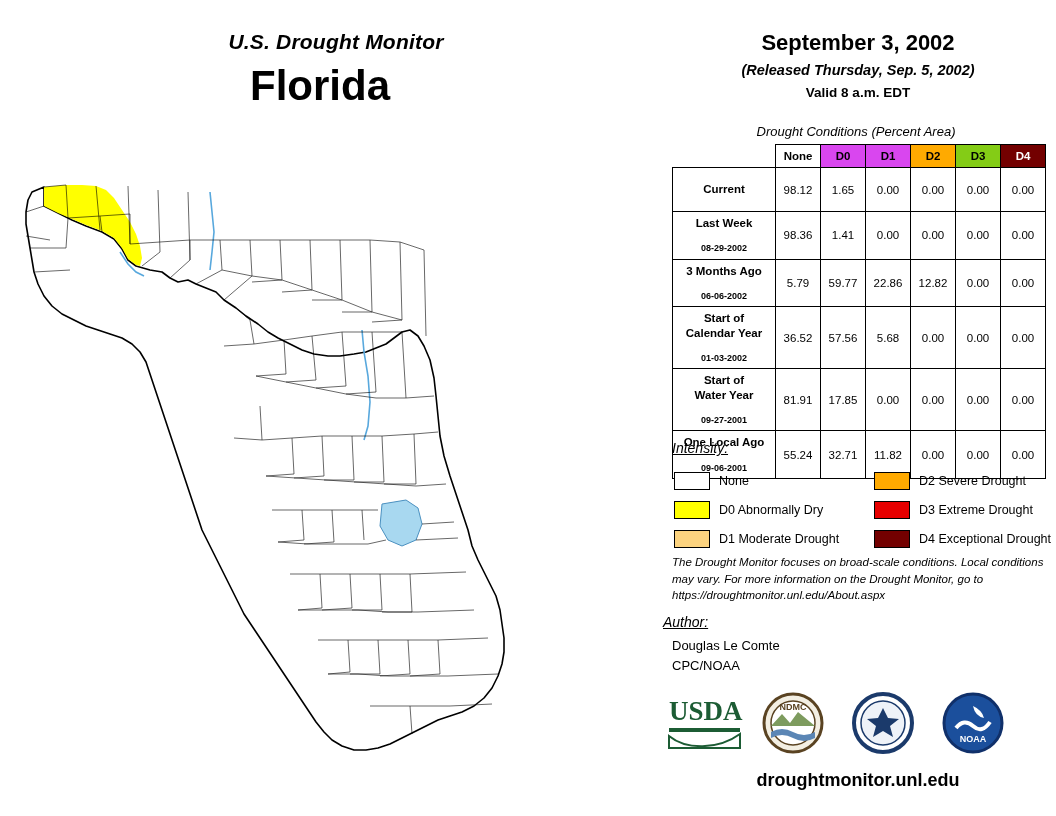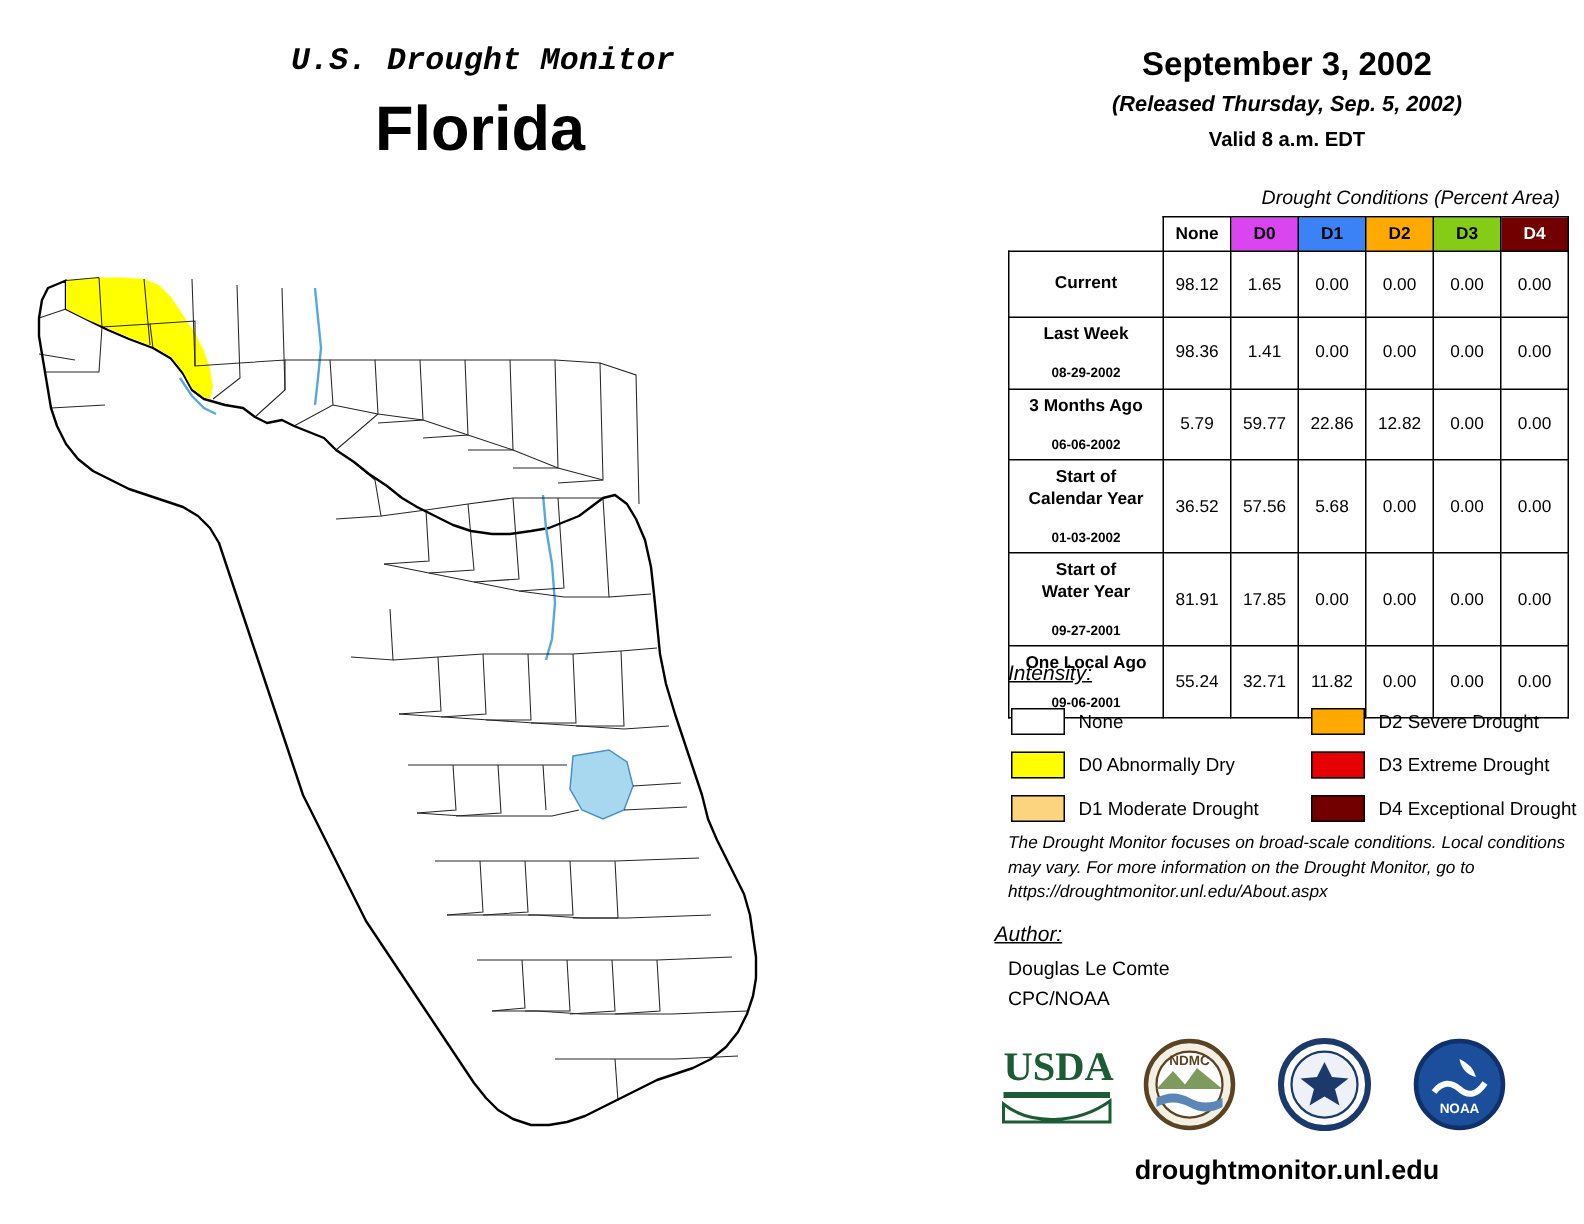--- a/index.html
+++ b/index.html
@@ -16,29 +16,28 @@
     overflow: hidden;
   }
   .page {
     position: absolute;
     inset: 0;
   }
 
   
   #title-usdm {
     position: absolute;
-    left: 2px;
+    left: 16px;
     top: 30px;
     width: 640px;
     text-align: center;
     font-style: italic;
     font-weight: bold;
     font-size: 21px;
     letter-spacing: 0.2px;
-    font-family: Liberation Mono, monospace;
   }
   #title-state {
     position: absolute;
     left: 0;
     top: 62px;
     width: 640px;
     text-align: center;
     font-weight: bold;
     font-size: 42px;
   }
@@ -72,21 +71,21 @@
     font-weight: bold;
     font-size: 13.5px;
   }
 
   
   #table-caption {
     position: absolute;
     left: 672px;
     top: 124px;
     width: 368px;
-    text-align: right;
+    text-align: center;
     font-style: italic;
     font-size: 13px;
   }
   #drought-table {
     position: absolute;
     left: 672px;
     top: 144px;
     border-collapse: collapse;
     font-size: 11px;
   }
@@ -230,21 +229,21 @@
   <div id="date-valid">Valid 8 a.m. EDT</div>
 
   <div id="table-caption">Drought Conditions (Percent Area)</div>
 
   <table id="drought-table">
     <thead>
       <tr>
         <th class="lbl-col"></th>
         <th class="cat" style="background:#ffffff">None</th>
         <th class="cat" style="background:#d946ef">D0</th>
-        <th class="cat" style="background:#3b82f6">D1</th>
+        <th class="cat" style="background:#d946ef">D1</th>
         <th class="cat" style="background:#ffaa00">D2</th>
         <th class="cat" style="background:#84cc16">D3</th>
         <th class="cat" style="background:#730000;color:#ffffff">D4</th>
       </tr>
     </thead>
     <tbody>
       <tr>
         <td class="rowlabel">
           <span>Current</span>
         </td>

